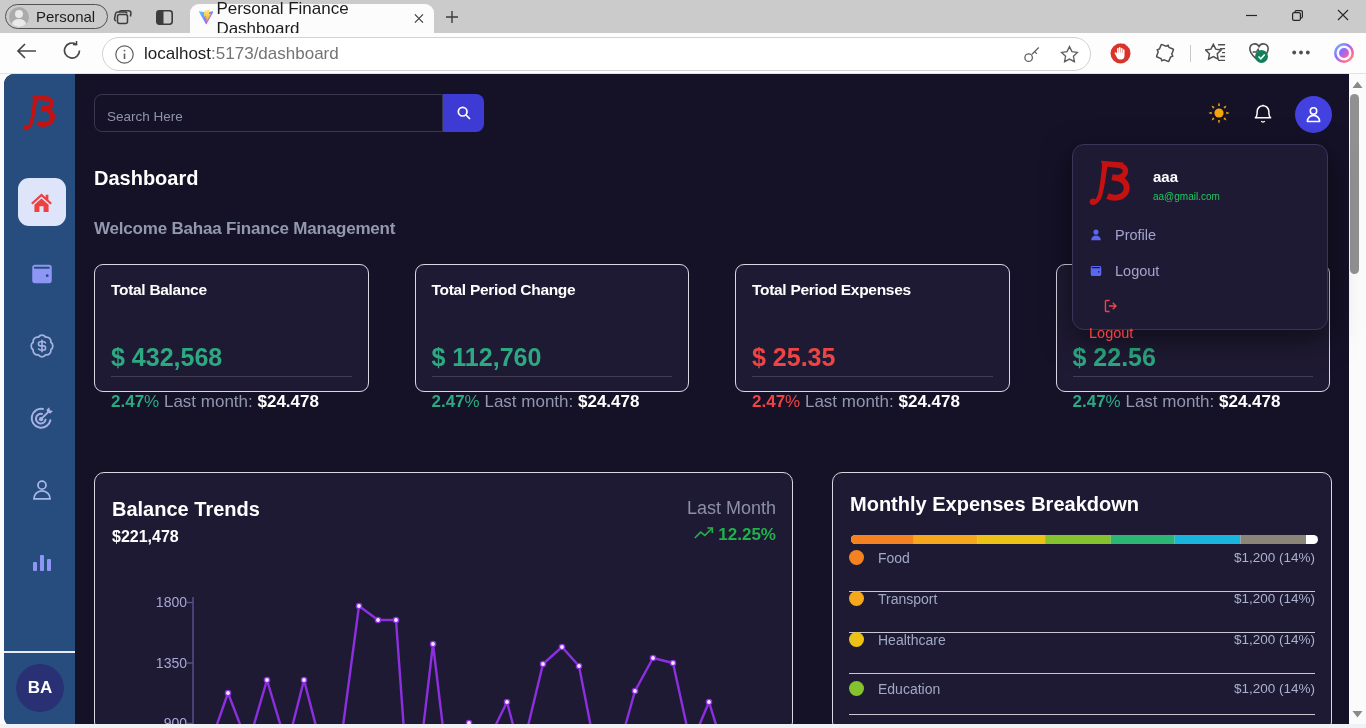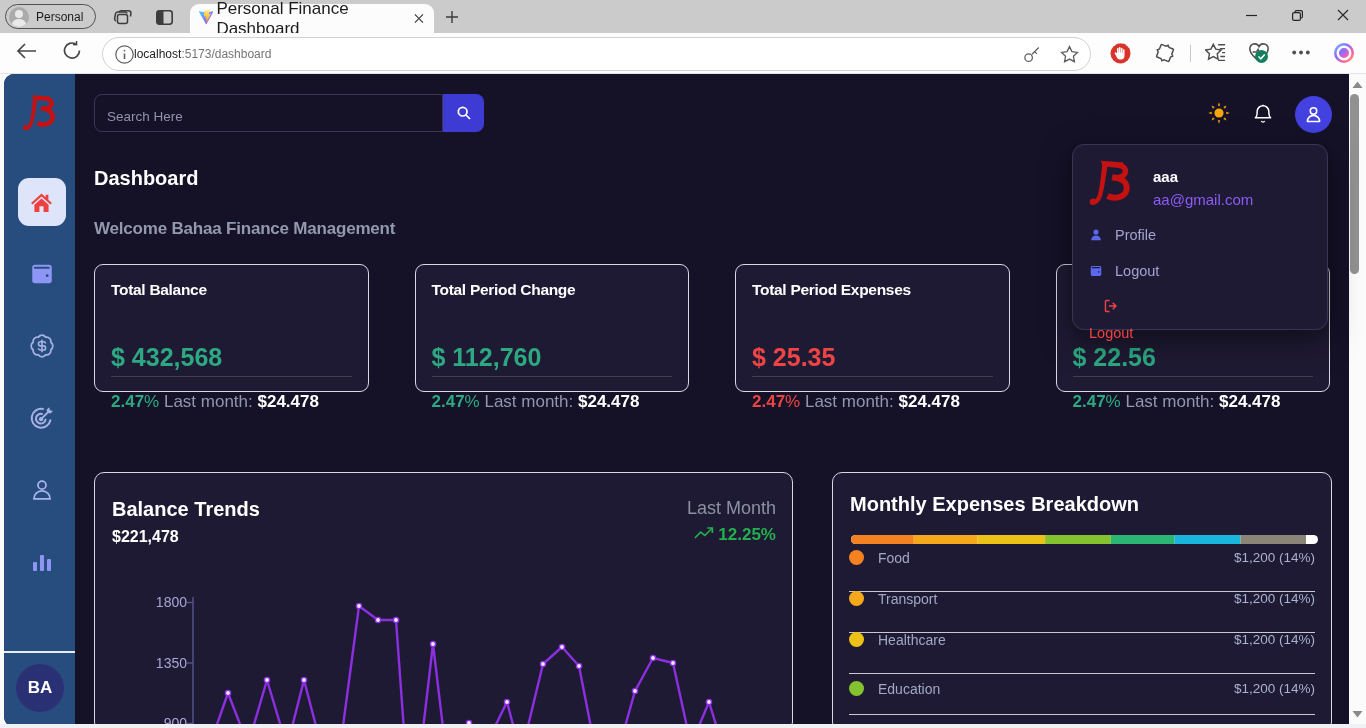--- a/index.html
+++ b/index.html
@@ -9,32 +9,32 @@
 
   
   #tabstrip { position:absolute; left:0; top:0; width:1366px; height:33px; background:#cbcbcb; }
   #toolbar { position:absolute; left:0; top:33px; width:1366px; height:41px; background:#fdfdfd; border-bottom:1px solid #e3e3e3; }
 
   .pill { position:absolute; left:5px; top:4px; height:25px; border-radius:13px;
     border:1.6px solid #515151; display:flex; align-items:center; padding:0 12px 0 3px; }
   .pill .av { width:20px; height:20px; border-radius:50%; background:#ababab; margin-right:7px; position:relative; overflow:hidden;}
   .pill .av:before { content:""; position:absolute; left:6px; top:3.5px; width:8px; height:8px; border-radius:50%; background:#e9e9e9;}
   .pill .av:after { content:""; position:absolute; left:3px; top:12.5px; width:14px; height:10px; border-radius:50%; background:#e9e9e9;}
-  .pill span { font-size:12px; color:#1c1c1c; }
+  .pill span { font-size:15px; color:#1c1c1c; }
 
   #tab { position:absolute; left:190px; top:4px; width:244px; height:29px; background:#fcfcfc;
     border-radius:9px 9px 0 0; display:flex; align-items:center; }
   #tab .title { font-size:17px; color:#1c1c1c; margin-left:3px; }
   #tab .close { margin-left:auto; margin-right:10px; color:#3a3a3a; font-size:13px; }
 
   .winbtn { position:absolute; top:0; width:46px; height:30px; display:flex; align-items:center; justify-content:center; color:#262626; }
 
   #addrbar { position:absolute; left:102px; top:4px; width:989px; height:34px; background:#ffffff;
     border:1px solid #d2d2d2; border-radius:17px; display:flex; align-items:center; }
-  #addrbar .url { font-size:12px; color:#747474; }
+  #addrbar .url { font-size:17px; color:#747474; margin-left:10px; }
   #addrbar .url b { color:#1f1f1f; font-weight:normal; }
 
   
   #appwrap { position:absolute; left:0; top:74px; width:1366px; height:654px; background:#fbfbfb; }
   #app { position:absolute; left:4px; top:0; width:1345px; height:654px; background:#151127;
     border-radius:10px 0 0 12px; overflow:hidden; }
   #sidebar { position:absolute; left:0; top:0; width:71px; height:654px; background:#264d7e; }
   #sep { position:absolute; left:0; top:577px; width:71px; height:1.5px; background:#e8ecf5; }
   #ba { position:absolute; left:12px; top:590px; width:48px; height:48px; border-radius:50%;
     background:#293174; color:#fff; font-weight:bold; font-size:17px; display:flex; align-items:center; justify-content:center; }
@@ -78,21 +78,21 @@
   .exrow { position:absolute; left:16px; width:466px; height:41px; display:flex; align-items:flex-start; }
   .exrow .dot { width:15px; height:15px; border-radius:50%; margin-right:14px; }
   .exrow .lab { font-size:14px; color:#9fa8c4; }
   .exrow .amt { margin-left:auto; font-size:13.5px; color:#a8b1cf; }
   .exdiv { position:absolute; left:16px; width:466px; height:1px; background:#c8c8d2; }
 
   
   #dropdown { position:absolute; left:1072px; top:144px; width:256px; height:186px; background:#1f1a33;
     border:1px solid #3a3558; border-radius:12px; box-shadow:0 10px 30px rgba(0,0,0,.5); z-index:50; }
   #dropdown .name { position:absolute; left:80px; top:23px; font-size:15px; font-weight:bold; color:#fff; }
-  #dropdown .mail { position:absolute; left:80px; top:46px; font-size:15px; color:#8b5cf6; }
+  #dropdown .mail { position:absolute; left:80px; top:46px; font-size:10px; color:#22c55e; }
   .ditem { position:absolute; left:16px; display:flex; align-items:center; gap:12px; font-size:14.5px; color:#a3a3cf; }
   .ditem.logout { color:#ef4444;flex-direction:column; }
 
   
   #hstrip { position:absolute; left:0; top:724px; width:1366px; height:4px; background:#f0f1f4; z-index:60; }
   #sbtrack { position:absolute; left:1349px; top:74px; width:17px; height:654px; background:#fbfbfb; }
   #sbthumb { position:absolute; left:1px; top:20px; width:9px; height:180px; background:#919191; border-radius:4.5px; }
 </style>
 </head>
 <body>

